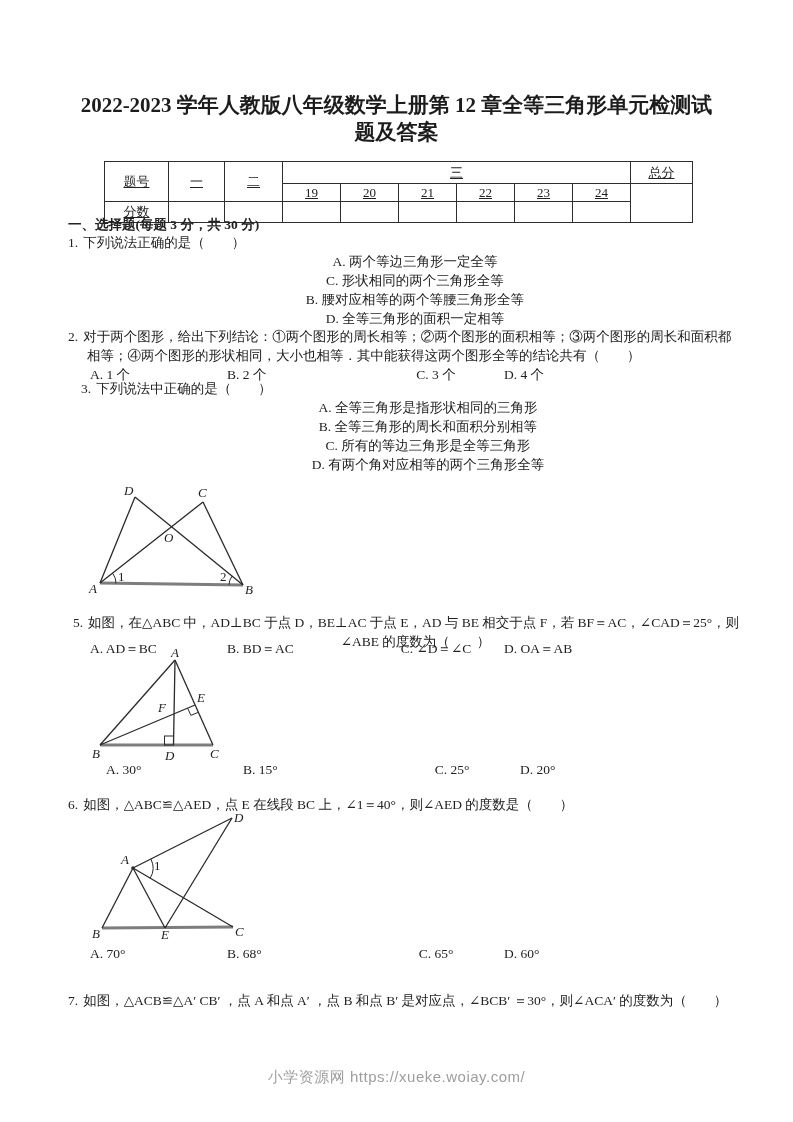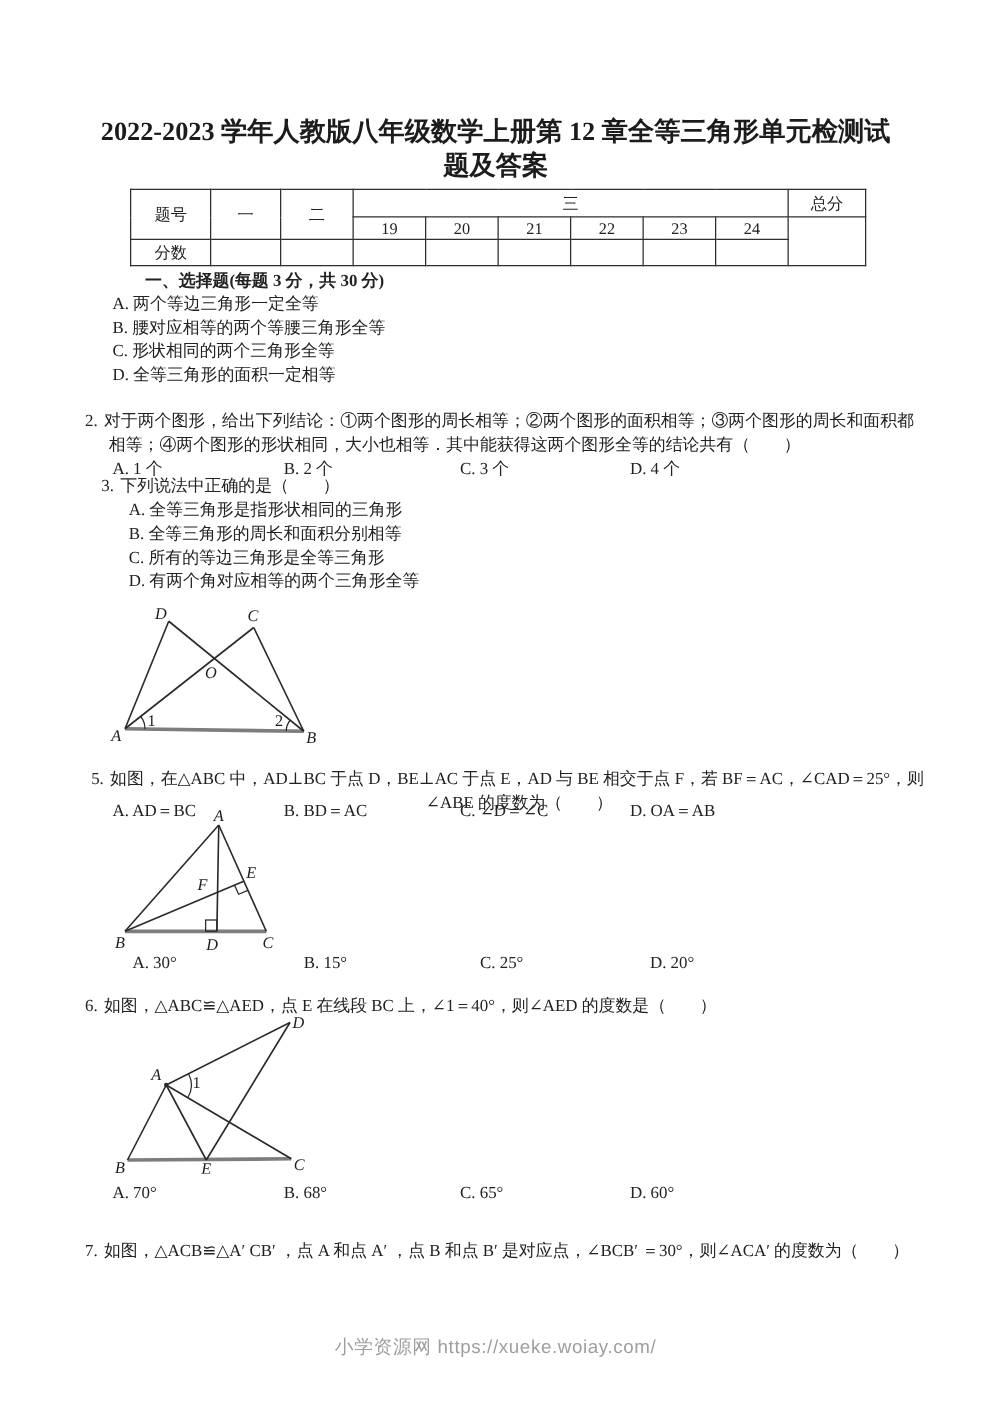--- a/index.html
+++ b/index.html
@@ -4,23 +4,23 @@
 <style>
   html,body{margin:0;padding:0;background:#fff;}
   .page{position:relative;width:793px;height:1122px;background:#fff;overflow:hidden;
         font-family:"Liberation Serif","DejaVu Serif",serif;color:#222;}
   .abs{position:absolute;}
   .title{left:0;width:100%;text-align:center;font-weight:bold;font-size:21px;line-height:27px;color:#1c1c1c;}
   .heading{font-weight:bold;font-size:13.5px;}
   .q{font-size:13.5px;line-height:19px;}
   .qtext{padding-left:19px;text-indent:-19px;}
   .qnum{padding-right:5px;}
-  .option-list .option{padding-left:22px;}
+  .option-list .option{padding-left:22px;text-align:center;}
   .option-row{display:flex;padding-left:22px;}
-  .oc1{width:137px;}.oc2{width:141px;}.oc3{width:136px;}
+  .oc1{width:137px;}.oc2{width:141px;}.oc3{width:136px;text-align:center;}
   table.score{border-collapse:collapse;table-layout:fixed;}
   table.score th,table.score td{border:1px solid #2e2e2e;font-weight:normal;
         font-size:13px;text-align:center;vertical-align:middle;padding:0;color:#222;}
   .footer{left:0;width:100%;text-align:center;font-family:"Liberation Sans","DejaVu Sans",sans-serif;
         font-size:15px;color:#9e9e9e;letter-spacing:0.5px;}
   svg .edge{stroke:#2a2a2a;stroke-width:1.3;fill:none;}
   svg .base{stroke:#7d7d7d;stroke-width:3;fill:none;}
   svg .mark{stroke:#2a2a2a;stroke-width:1;fill:none;}
   svg text{font-family:"Liberation Serif","DejaVu Serif",serif;font-size:13px;fill:#1e1e1e;}
   svg text.vtx{font-style:italic;}
@@ -28,21 +28,21 @@
 </head>
 <body>
 
 <div class="page">
 
   <div class="abs title" style="top:92px;">
     <div>2022-2023 学年人教版八年级数学上册第 12 章全等三角形单元检测试</div>
     <div>题及答案</div>
   </div>
 
-  <table class="score abs" style="left:104px;top:151px;">
+  <table class="score abs" style="left:104px;top:161px;text-decoration:underline;">
     <colgroup>
       <col style="width:64px">
         <col style="width:56px">
         <col style="width:58px">
       <col style="width:58px">
         <col style="width:58px">
         <col style="width:58px">
       <col style="width:58px">
         <col style="width:58px">
         <col style="width:58px">
@@ -72,27 +72,30 @@
       <td></td>
       <td></td>
       <td></td>
       <td></td>
       <td></td>
       <td></td>
     </tr>
   </tbody>
     </table>
 
-  <div class="abs heading" style="left:68px;top:216px;margin-left:48px;">一、选择题(每题 3 分，共 30 分)</div>
+  <div class="abs heading" style="left:68px;top:216px;">一、选择题(每题 3 分，共 30 分)</div>
 
   <div class="abs q" style="left:68px;top:233px;width:672px;">
+    <div class="qtext">
+      <span class="qnum">1.</span><span>下列说法正确的是（　　）</span>
+    </div>
     <div class="option-list">
       <div class="option">A. 两个等边三角形一定全等</div>
+      <div class="option">C. 形状相同的两个三角形全等</div>
       <div class="option">B. 腰对应相等的两个等腰三角形全等</div>
-      <div class="option">C. 形状相同的两个三角形全等</div>
       <div class="option">D. 全等三角形的面积一定相等</div>
     </div>
   </div>
 
   <div class="abs q" style="left:68px;top:327px;width:676px;">
     <div class="qtext">
       <span class="qnum">2.</span><span>对于两个图形，给出下列结论：①两个图形的周长相等；②两个图形的面积相等；③两个图形的周长和面积都相等；④两个图形的形状相同，大小也相等．其中能获得这两个图形全等的结论共有（　　）</span>
     </div>
     <div class="option-row">
       <span class="oc1">A. 1 个</span>

